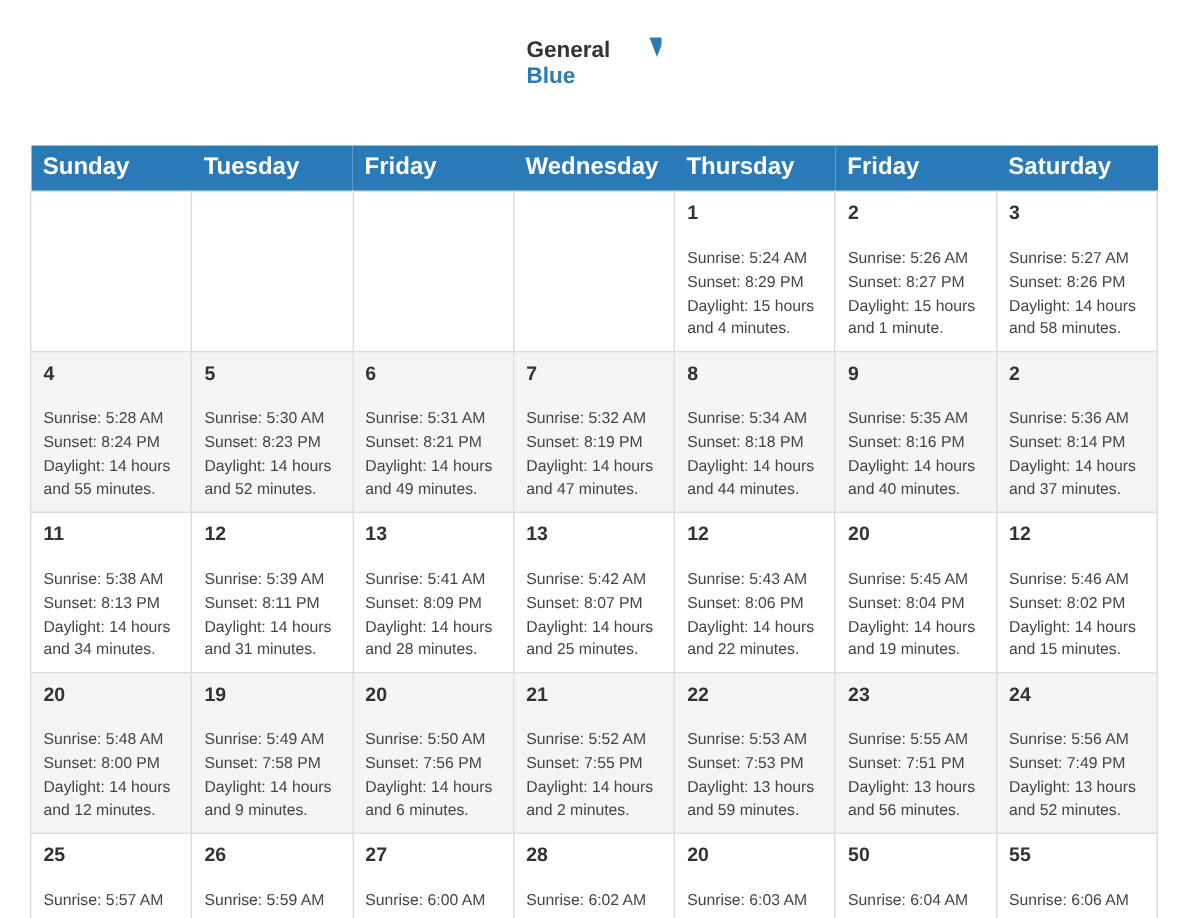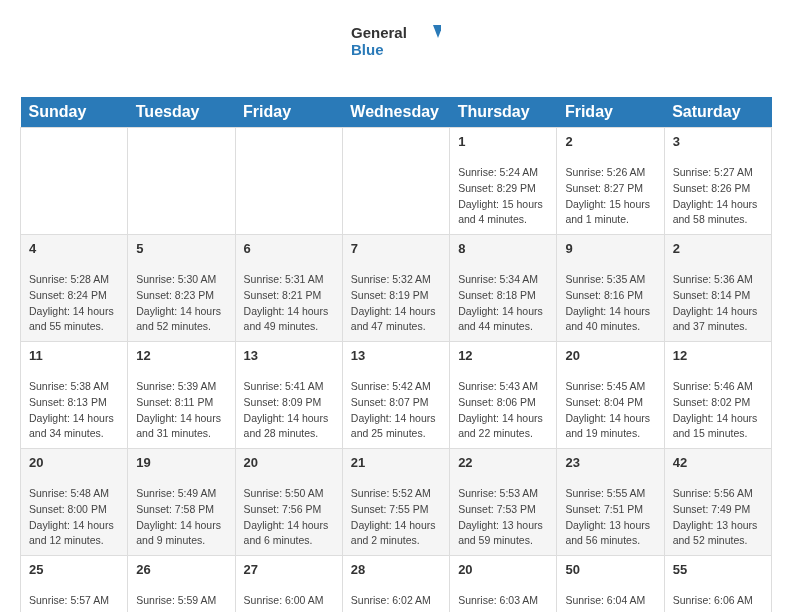--- a/index.html
+++ b/index.html
@@ -201,21 +201,21 @@
         </td>
         <td>
           <span class="day-number">22</span>
           <div class="day-info">Sunrise: 5:53 AM<br>Sunset: 7:53 PM<br>Daylight: 13 hours and 59 minutes.</div>
         </td>
         <td>
           <span class="day-number">23</span>
           <div class="day-info">Sunrise: 5:55 AM<br>Sunset: 7:51 PM<br>Daylight: 13 hours and 56 minutes.</div>
         </td>
         <td>
-          <span class="day-number">42</span>
+          <span class="day-number">24</span>
           <div class="day-info">Sunrise: 5:56 AM<br>Sunset: 7:49 PM<br>Daylight: 13 hours and 52 minutes.</div>
         </td>
       </tr>
       <tr>
         <td>
           <span class="day-number">25</span>
           <div class="day-info">Sunrise: 5:57 AM<br>Sunset: 7:47 PM<br>Daylight: 13 hours and 49 minutes.</div>
         </td>
         <td>
           <span class="day-number">26</span>

